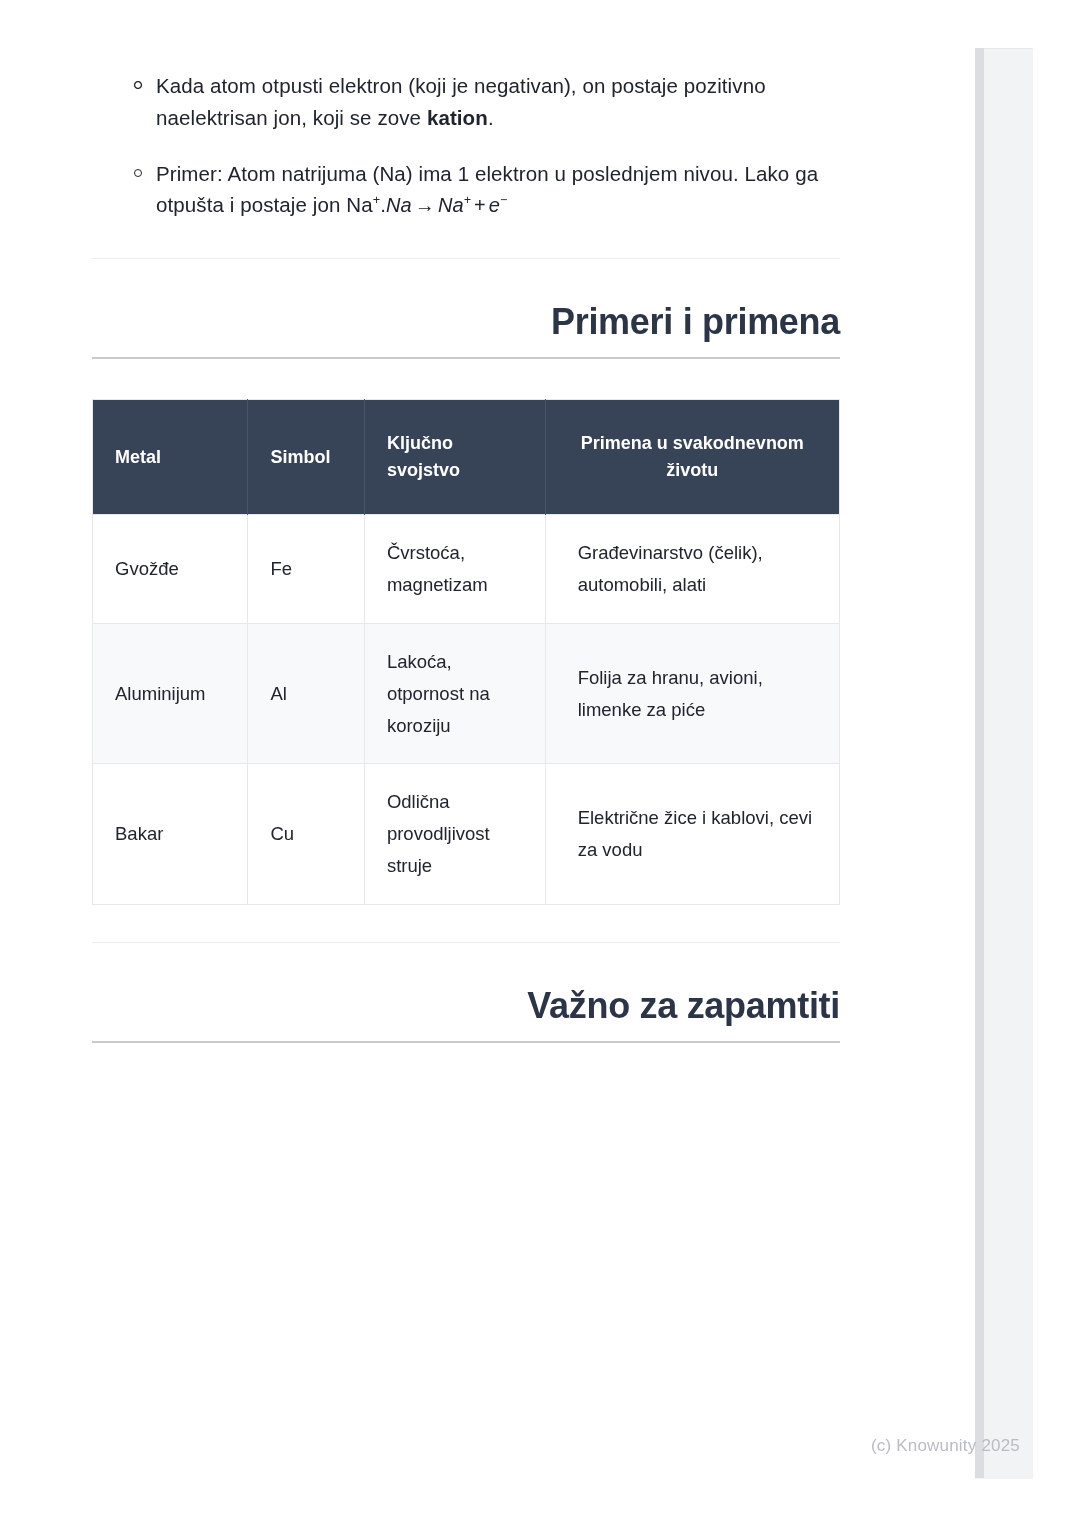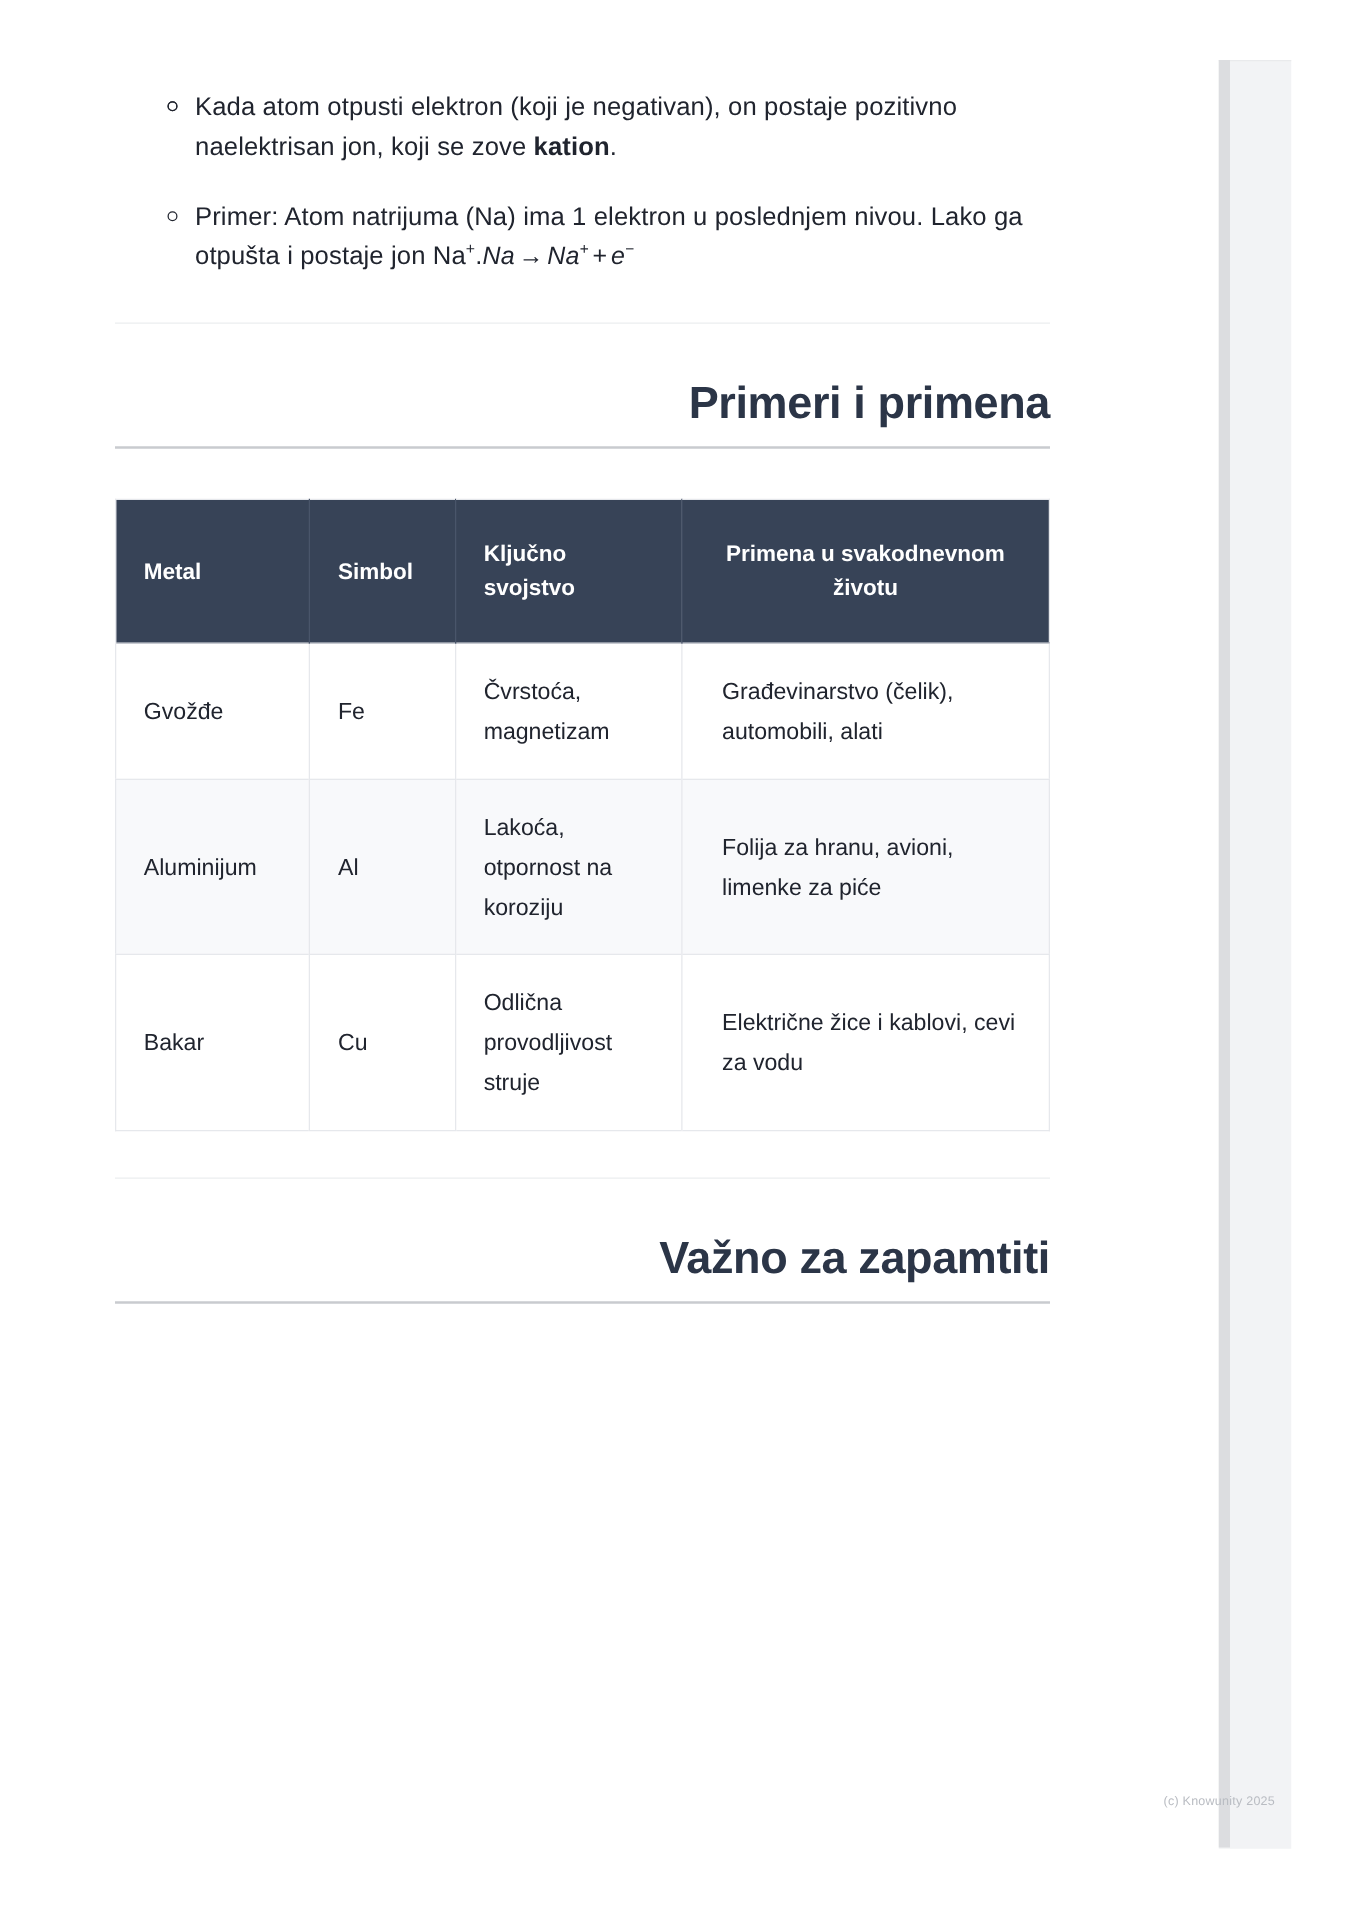--- a/index.html
+++ b/index.html
@@ -159,21 +159,21 @@
   table.metals-table tbody td:last-child { border-right: none; padding-left: 32px; }
   table.metals-table tbody tr.alt td { background: #f8f9fb; }
 
   
   #footer-watermark {
     position: absolute;
     left: 0;
     top: 1436px;
     width: 1020px;
     text-align: right;
-    font-size: 10px;
+    font-size: 17px;
     color: #b9bcc2;
     letter-spacing: 0.2px;
   }
 </style>
 </head>
 <body>
 
 <div id="right-panel"></div>
 <div id="scroll-track"></div>
 

